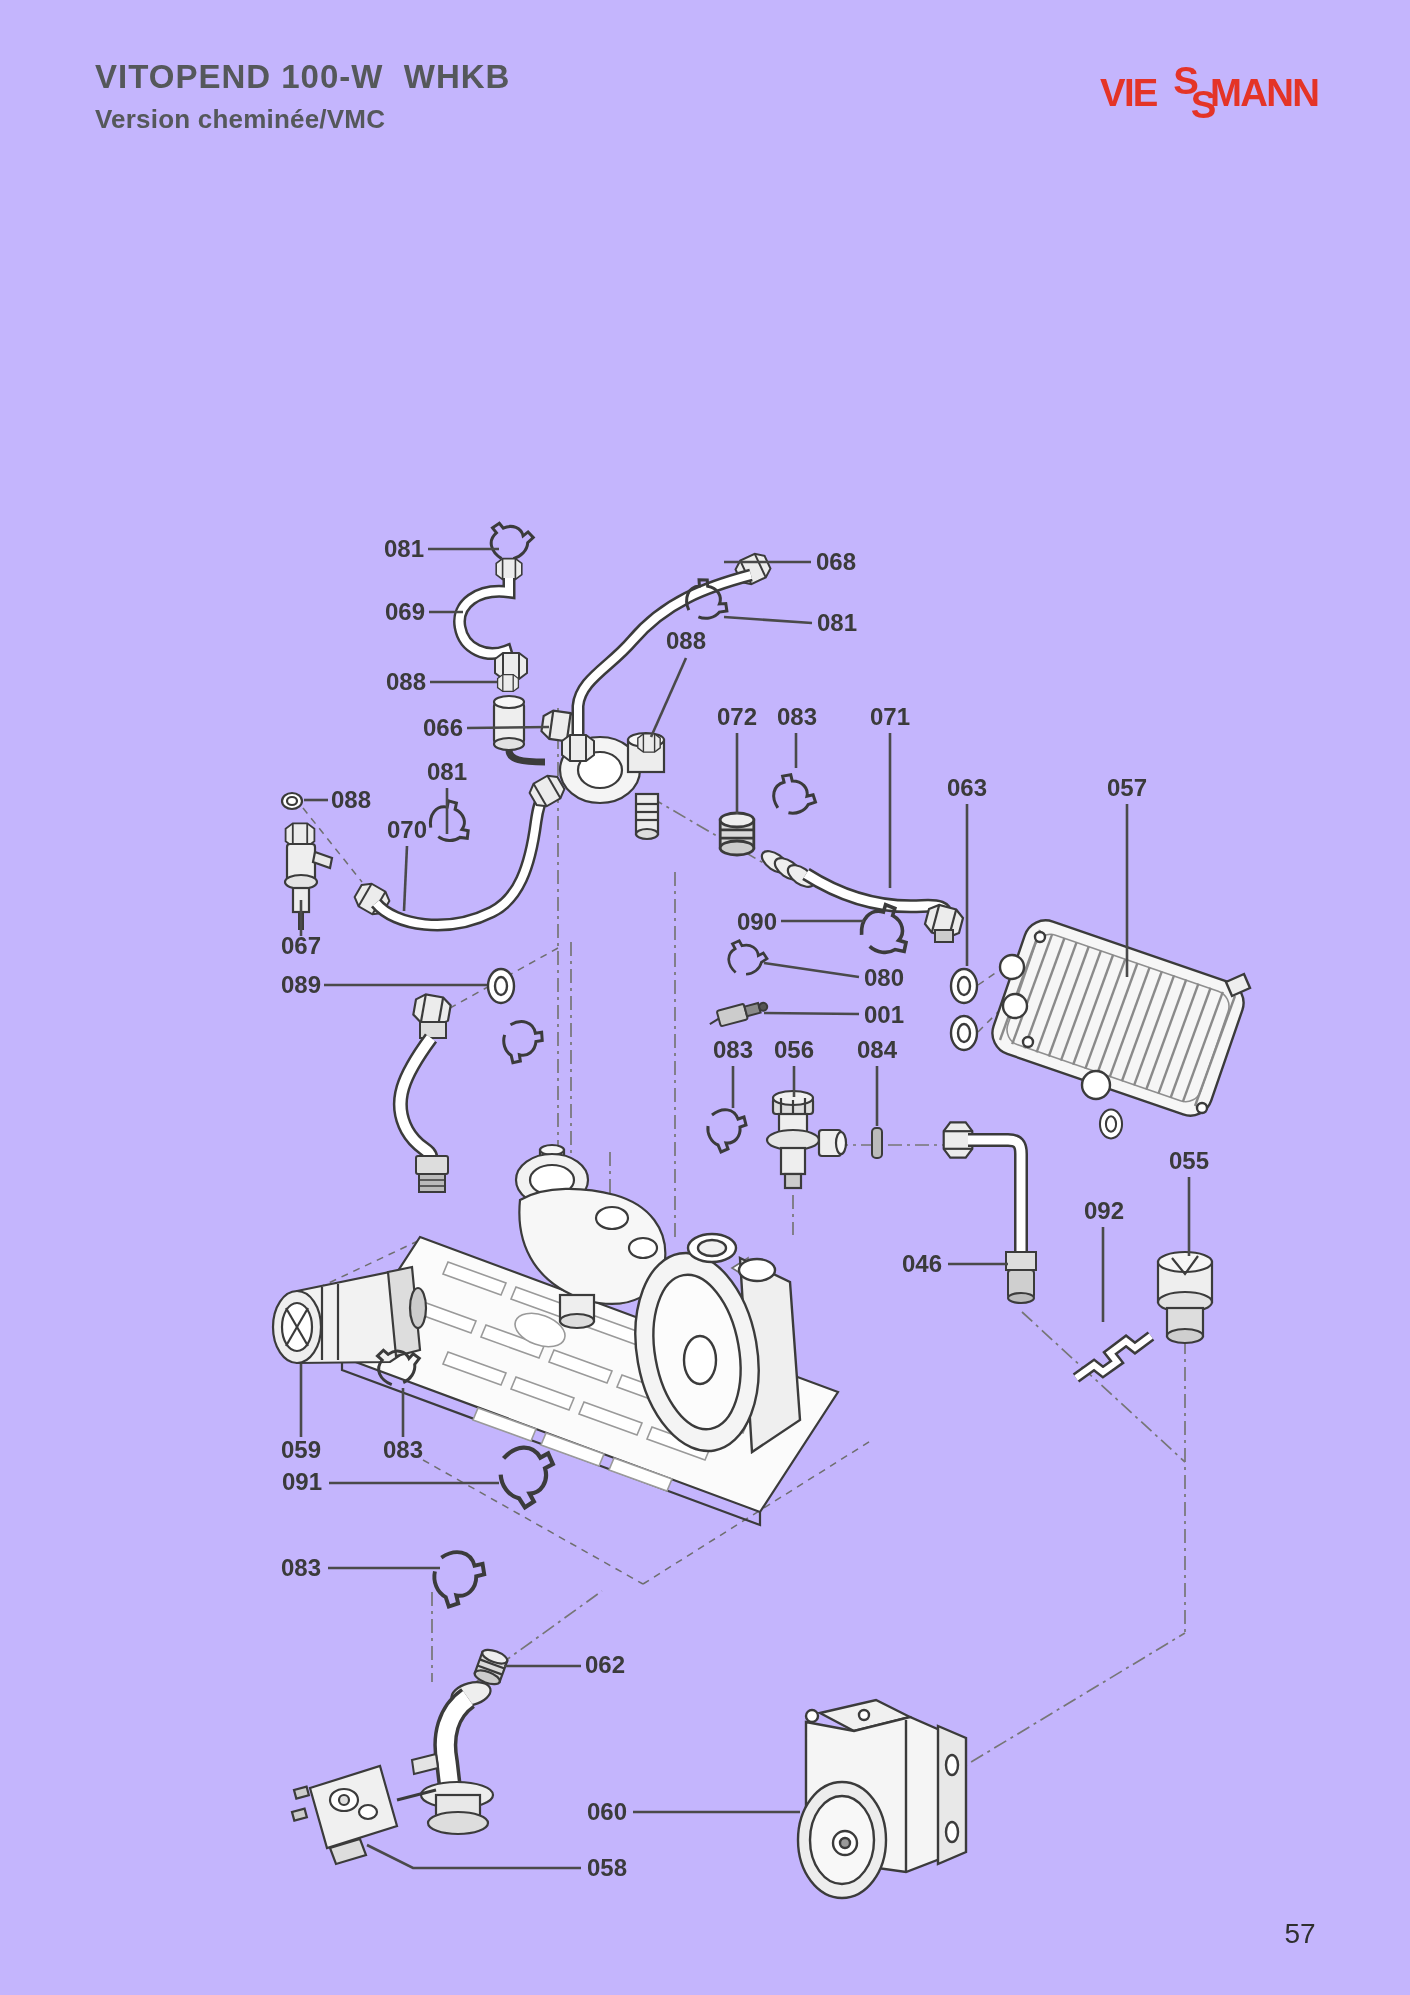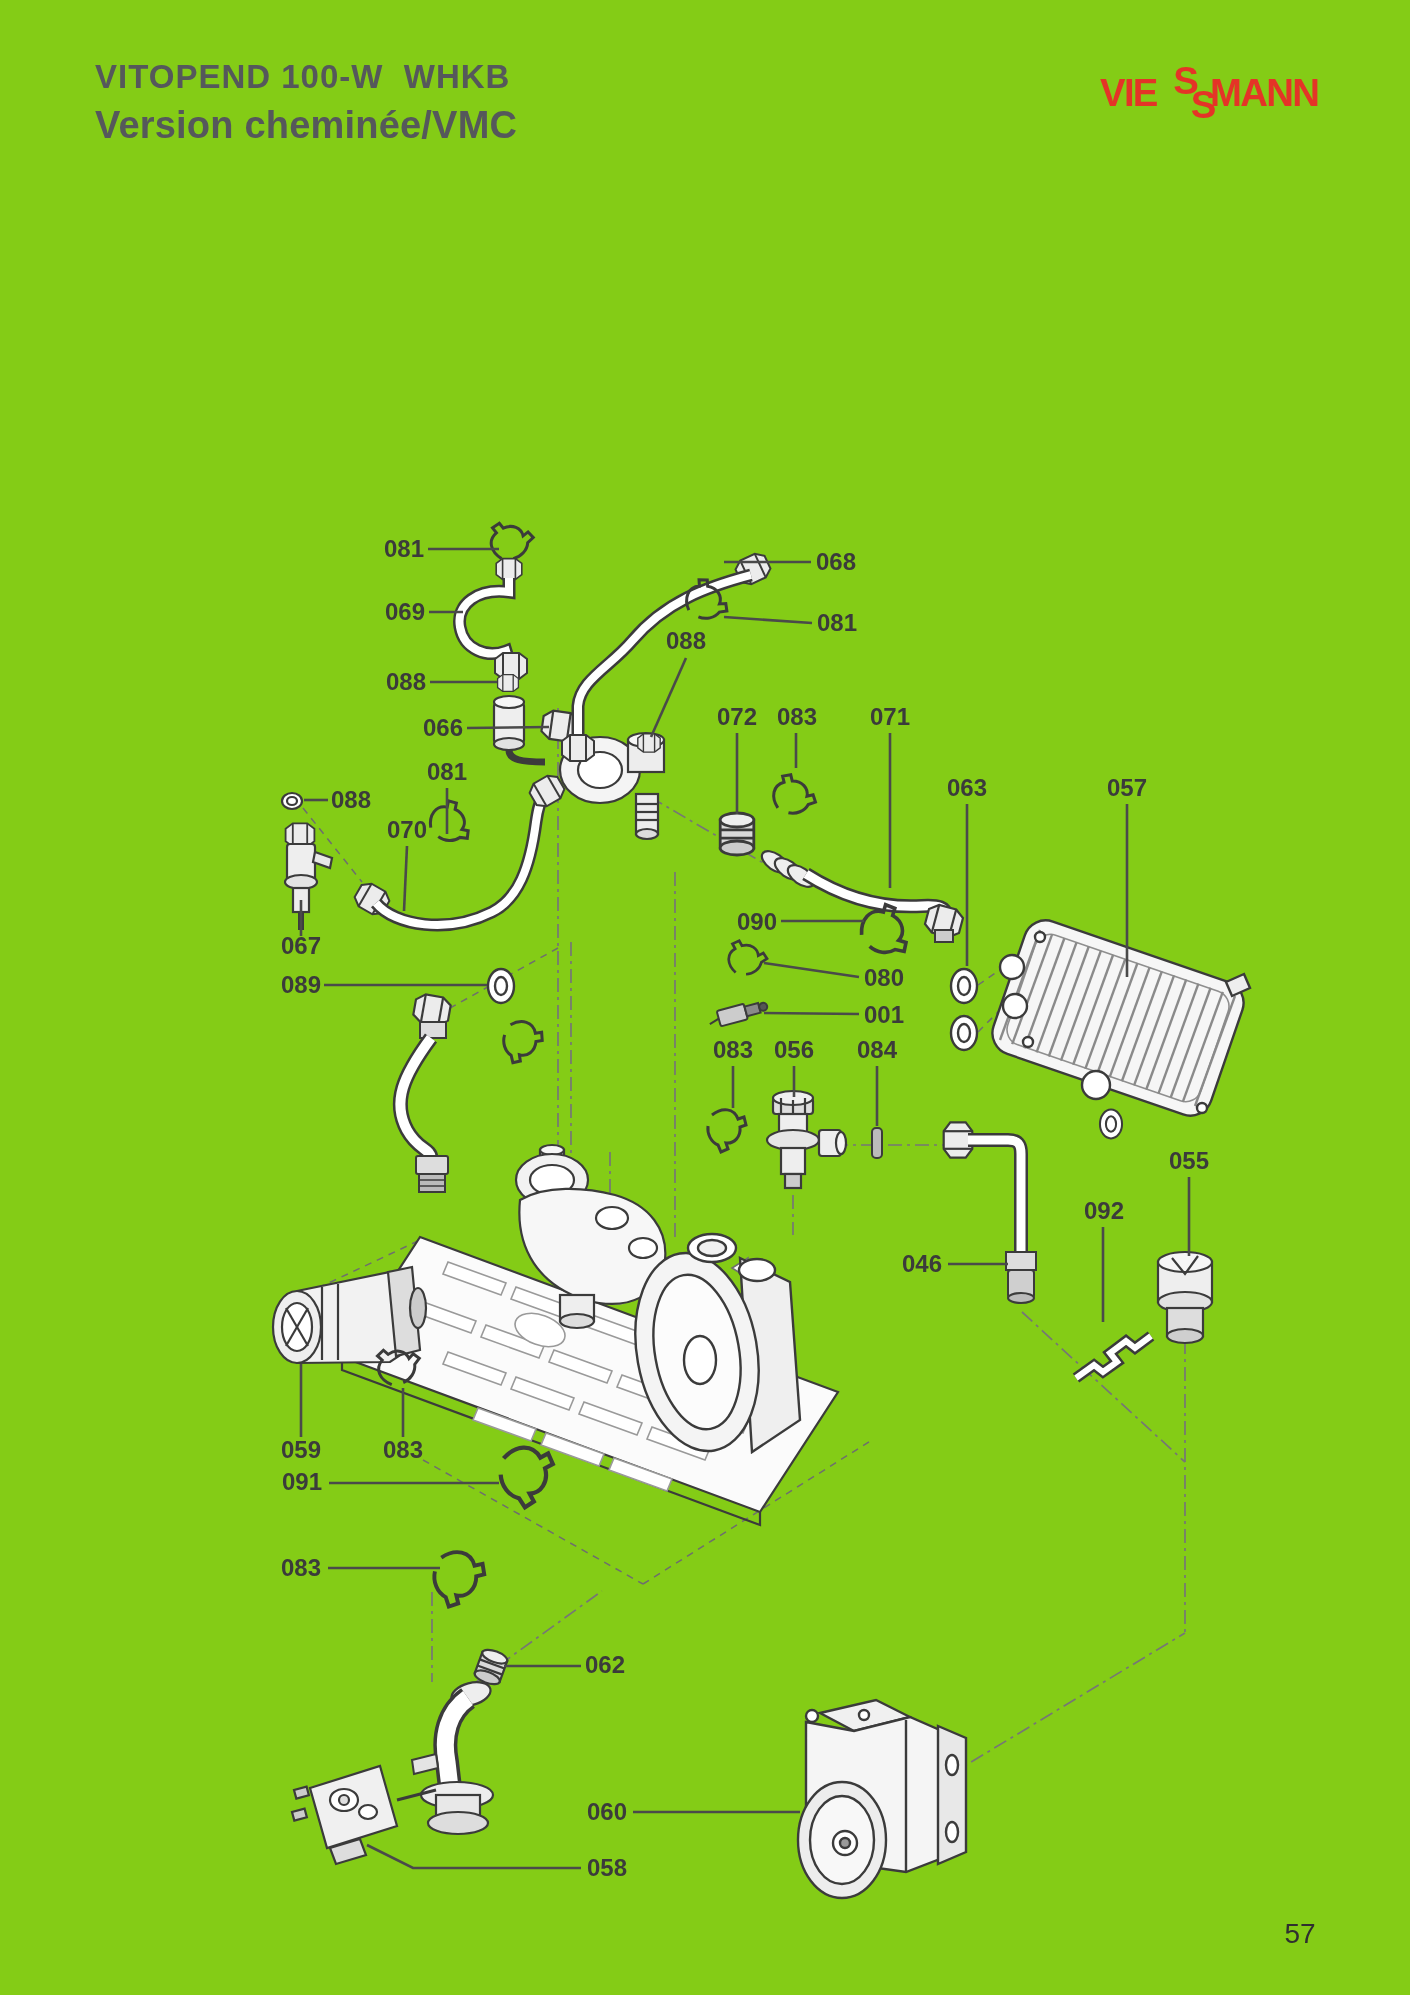--- a/index.html
+++ b/index.html
@@ -3,30 +3,30 @@
 <meta charset="utf-8">
 <style>
   :root{
     --brand:#e43427;
     --ink:#3b3b3b;
     --titlegray:#55585b;
     --leader:#4a4a4a;
   }
   html,body{margin:0;padding:0;background:#ffffff;}
   .page{
-    position:relative;width:1410px;height:1995px;background:#84cc16;overflow:hidden;
+    position:relative;width:1410px;height:1995px;background:#c4b5fd;overflow:hidden;
     font-family:"Liberation Sans", sans-serif;
   }
   .hdr{position:absolute;left:95px;top:58px;}
   .hdr .title{
     font-size:33px;font-weight:bold;color:var(--titlegray);
     letter-spacing:1px;white-space:pre;
   }
   .hdr .subtitle{
-    font-size:38px;font-weight:bold;color:var(--titlegray);
+    font-size:26px;font-weight:bold;color:var(--titlegray);
     margin-top:8px;letter-spacing:0.2px;
   }
   .logo{position:absolute;left:1085px;top:56px;width:260px;height:70px;}
   .pageno{
     position:absolute;left:1270px;top:1918px;width:60px;text-align:center;
     font-size:28px;color:#2f2f2f;
   }
   svg text.plabel{
     font-family:"Liberation Sans", sans-serif;
     font-size:24px;font-weight:bold;fill:var(--ink);

